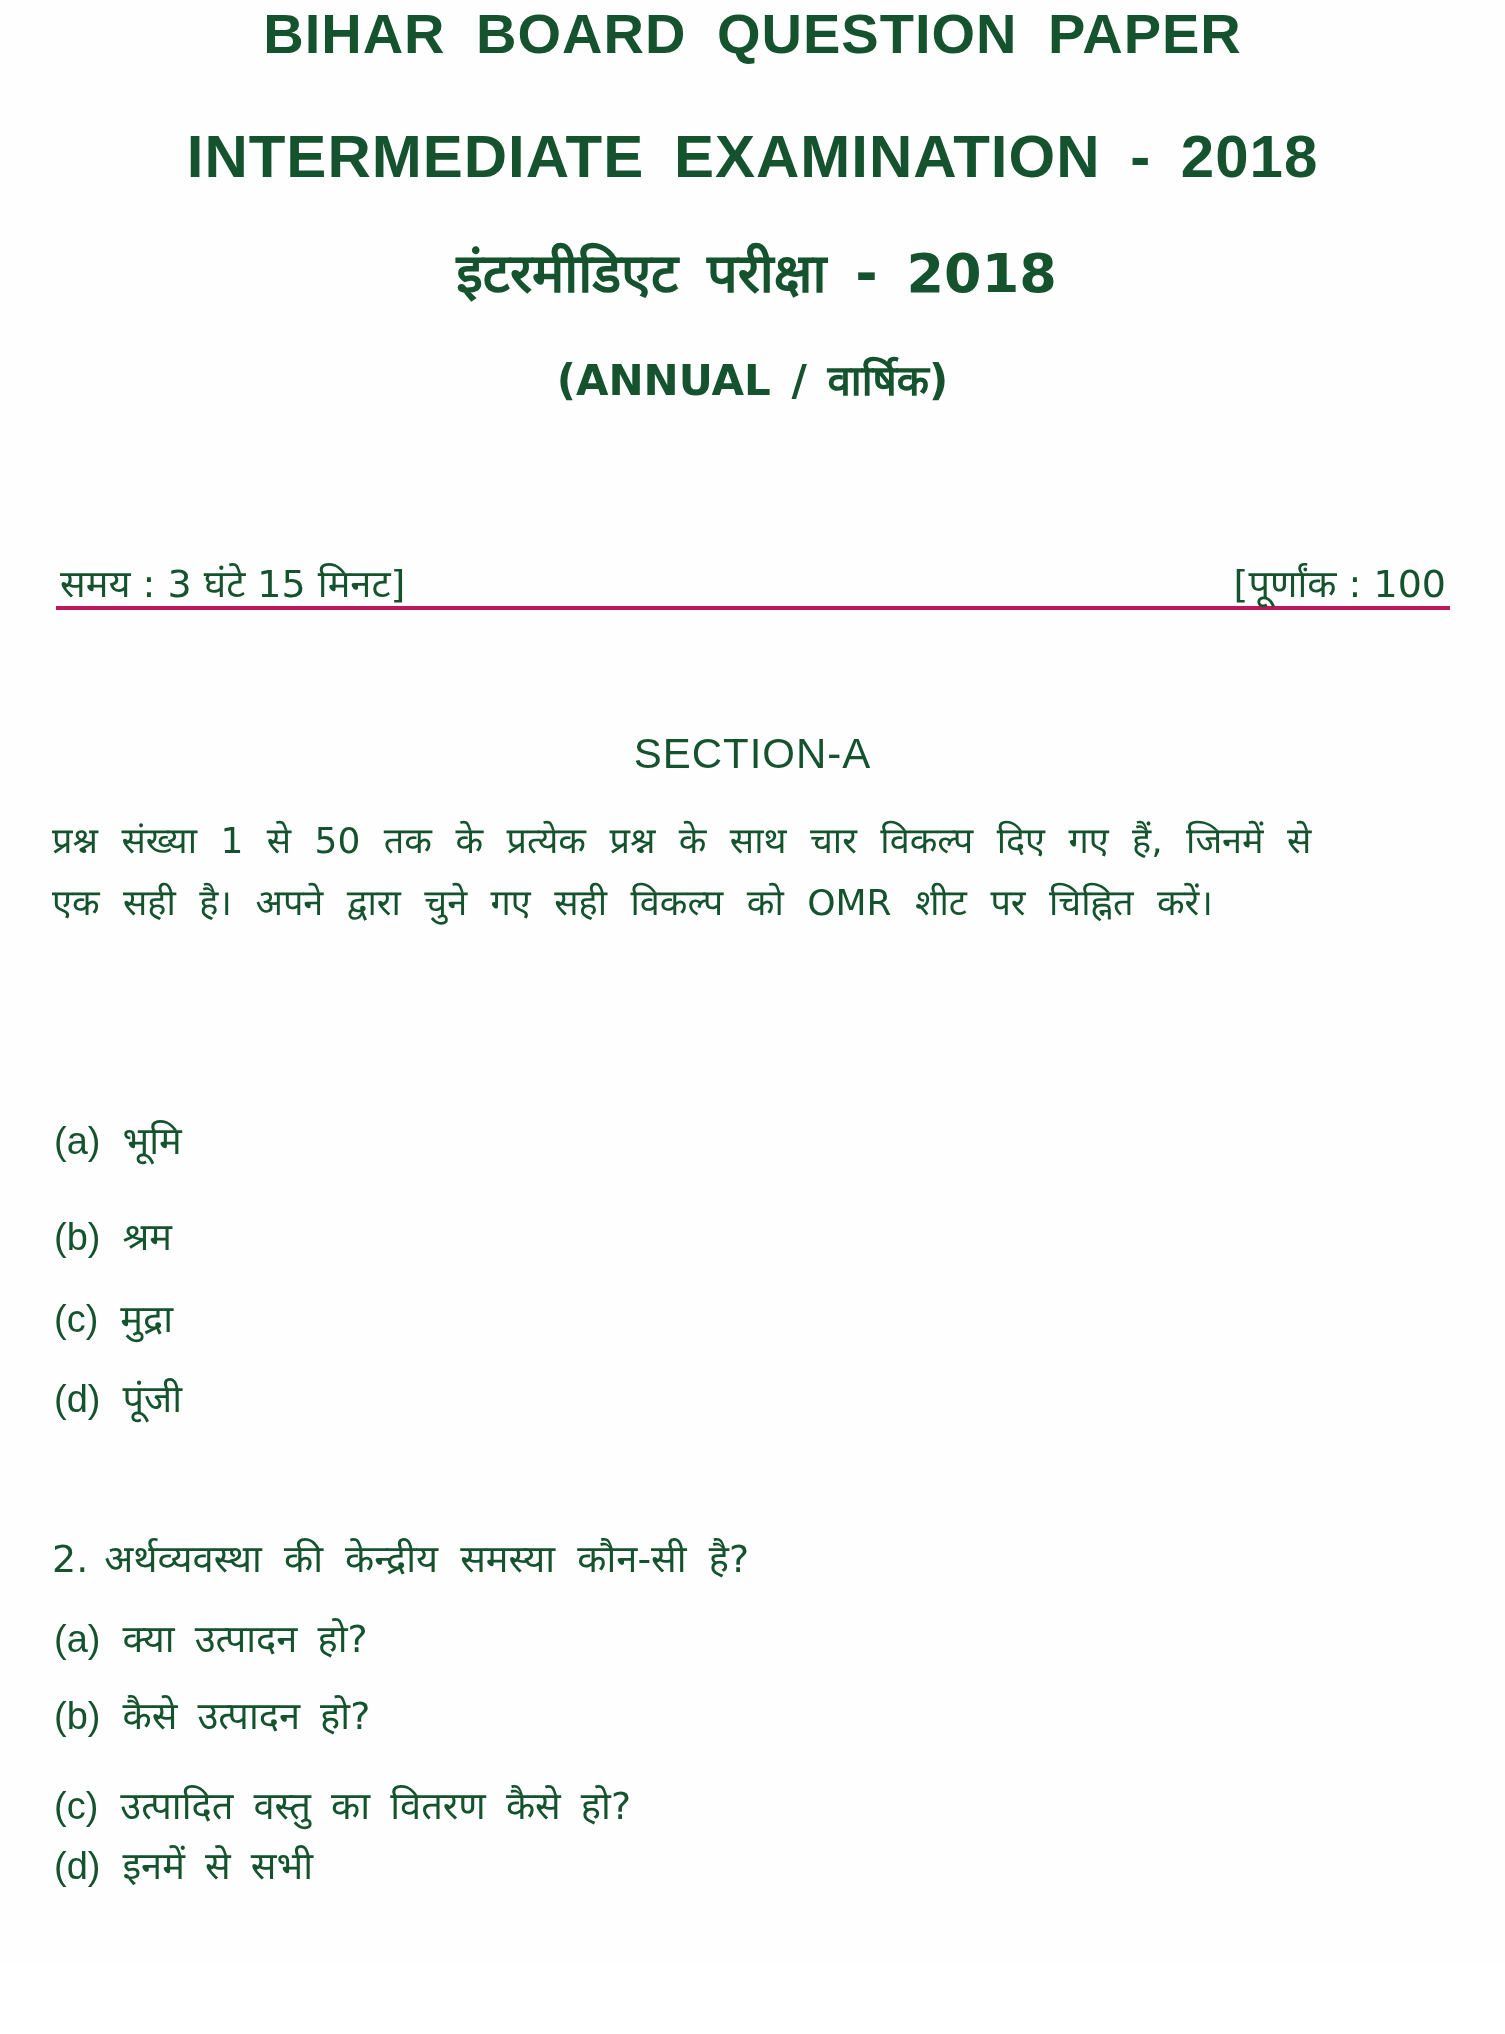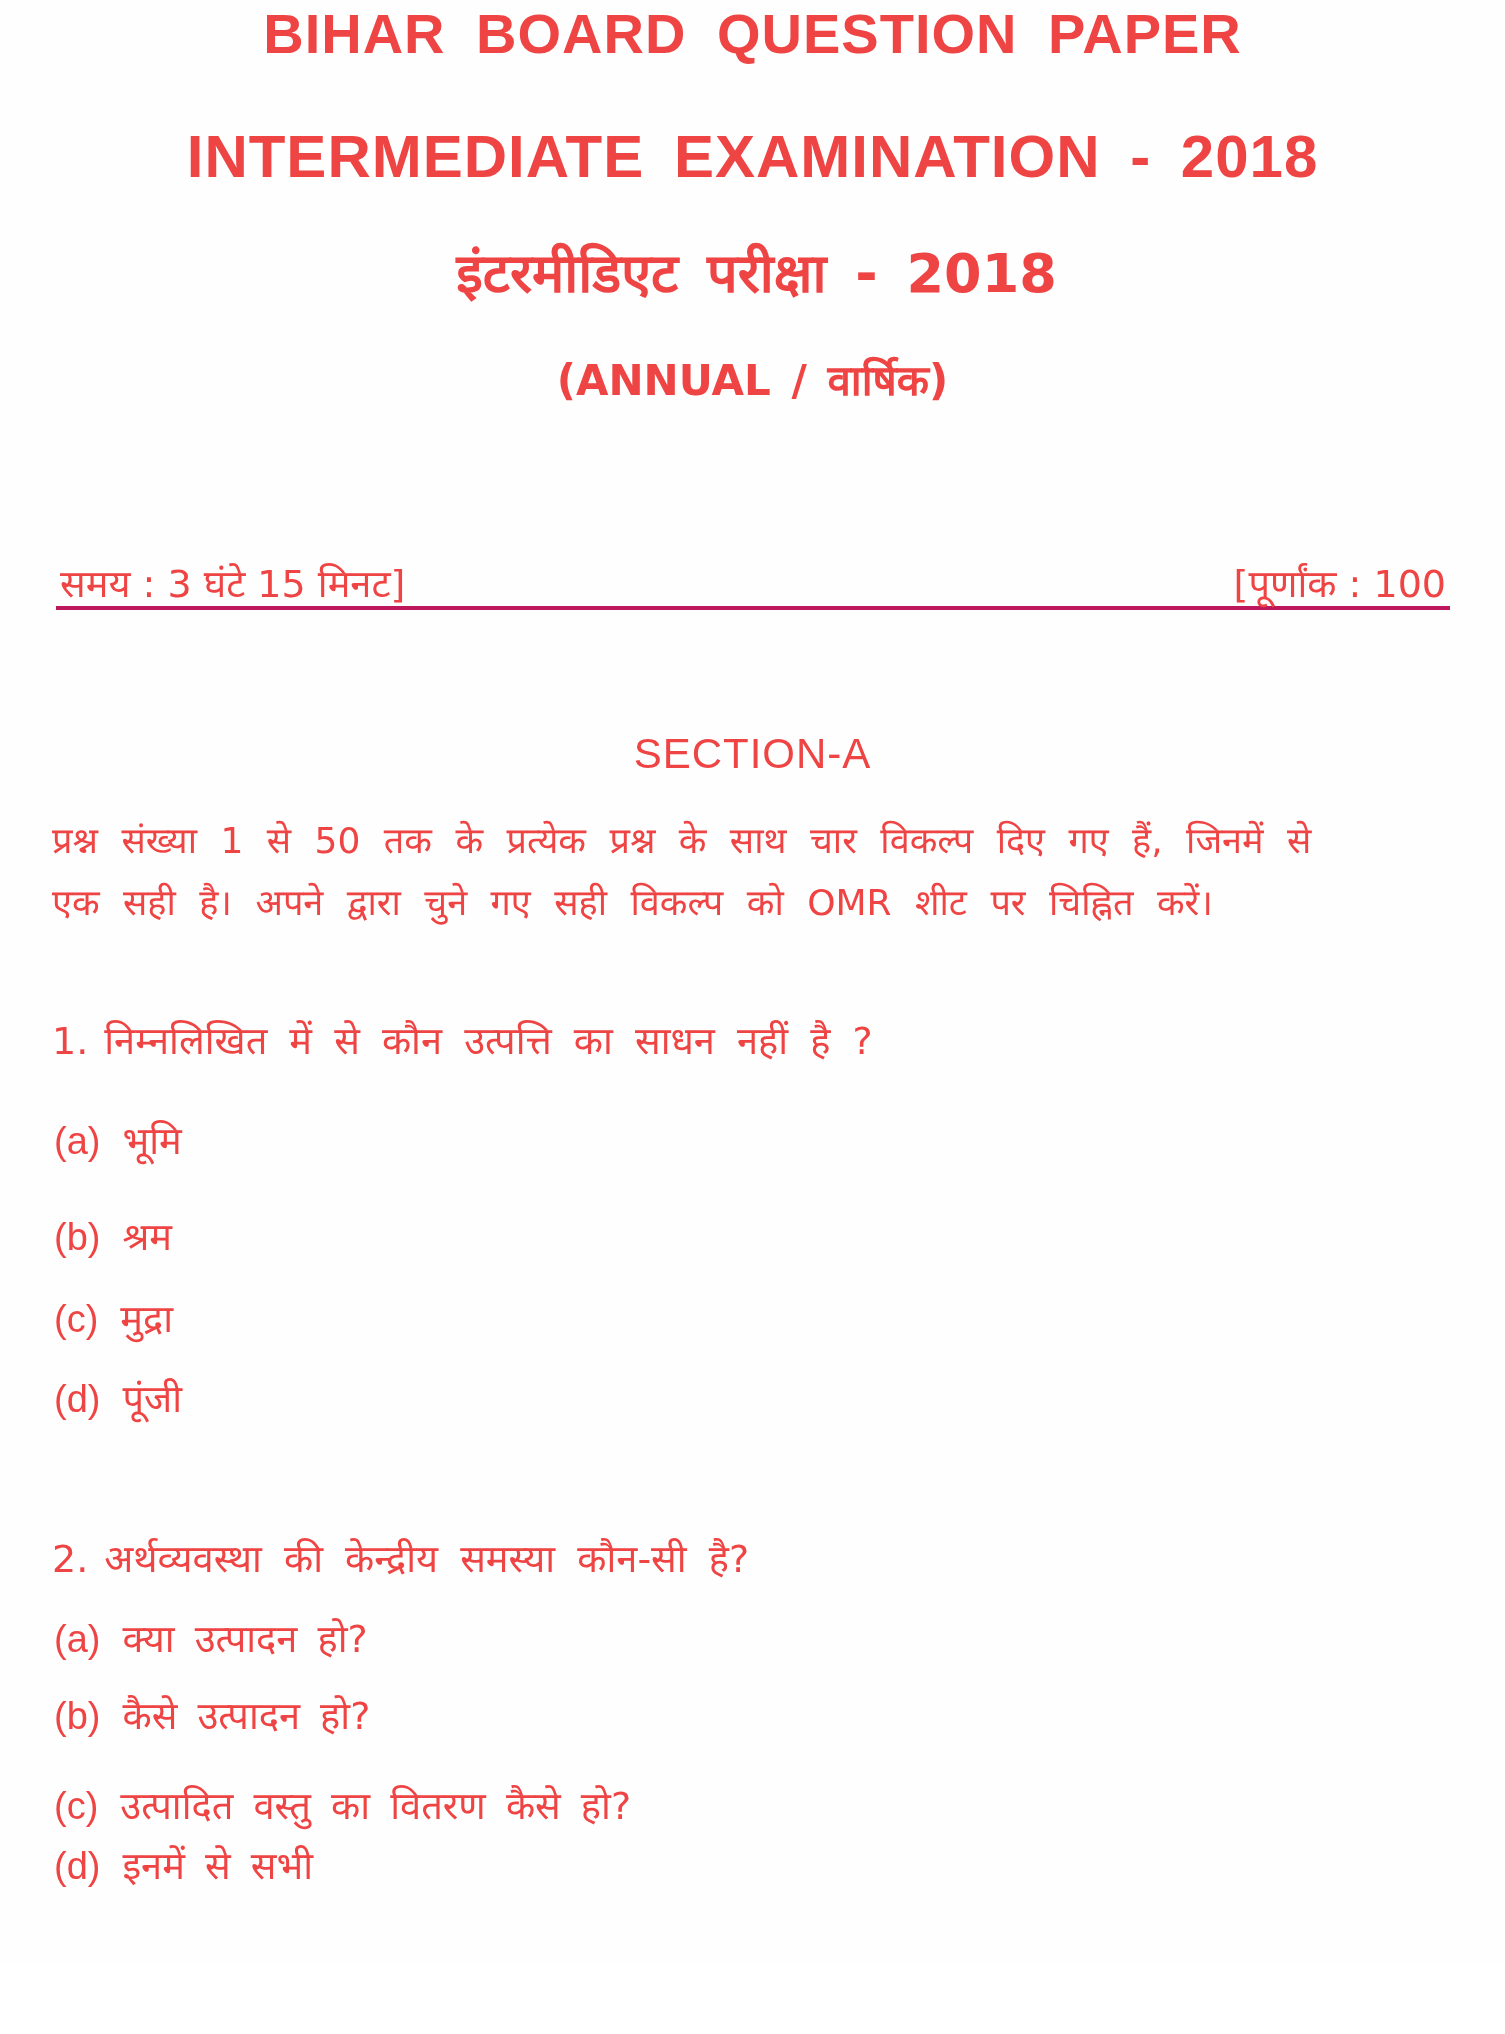--- a/index.html
+++ b/index.html
@@ -1,21 +1,21 @@
 <!DOCTYPE html>
 <html><head>
 <meta charset="utf-8">
 <style>
   html,body { margin:0; padding:0; background:#ffffff; }
   .page {
     position:relative;
     width:1505px; height:1964px;
     margin:0 auto;
     background:#fefefe;
-    color:#ef4444;
+    color:#14532d;
     overflow:hidden;
     font-family:"DejaVu Sans", sans-serif;
   }
   .abs { position:absolute; white-space:nowrap; }
   .centered { left:0; right:0; text-align:center; }
 
   .title-en-1 {
     top:2px;
     font-family:"Liberation Sans","DejaVu Sans",sans-serif;
     font-weight:700; font-size:56px; line-height:1.15;
@@ -115,23 +115,20 @@
     <span class="meta-marks">[पूर्णांक : 100</span>
   </div>
 
   <div class="abs centered section-title">SECTION-A</div>
 
   <div class="abs instructions">
     <div class="instr-line">प्रश्न संख्या 1 से 50 तक के प्रत्येक प्रश्न के साथ चार विकल्प दिए गए हैं, जिनमें से</div>
     <div class="instr-line">एक सही है। अपने द्वारा चुने गए सही विकल्प को OMR शीट पर चिह्नित करें।</div>
   </div>
 
-  <div class="abs q-line q1-text">
-    <span class="q-num">1.</span><span>निम्नलिखित में से कौन उत्पत्ति का साधन नहीं है ?</span>
-  </div>
 
   <div class="abs opt-line q1-opt-a">
     <span class="opt-label">(a)</span><span>भूमि</span>
   </div>
 
   <div class="abs opt-line q1-opt-b">
     <span class="opt-label">(b)</span><span>श्रम</span>
   </div>
 
   <div class="abs opt-line q1-opt-c">

